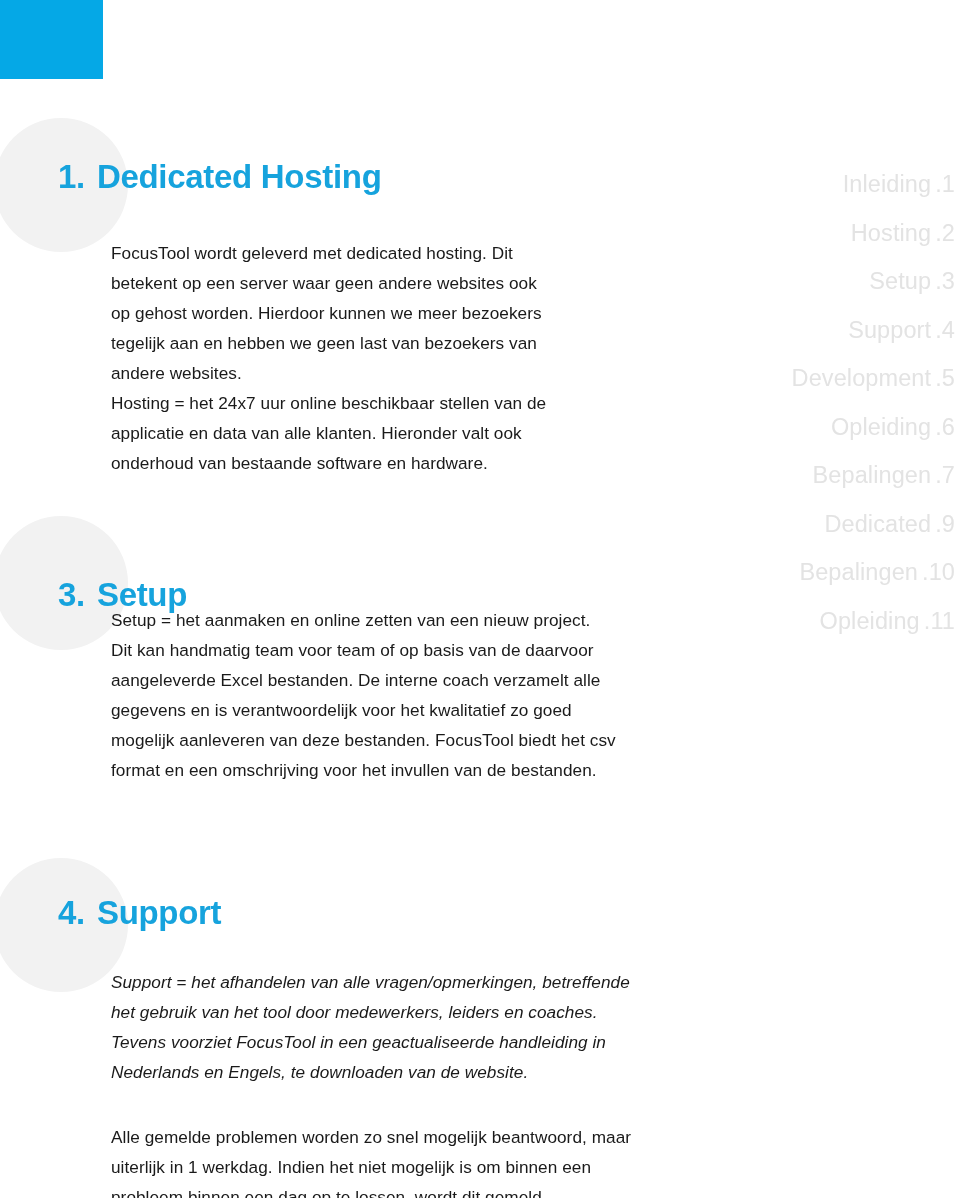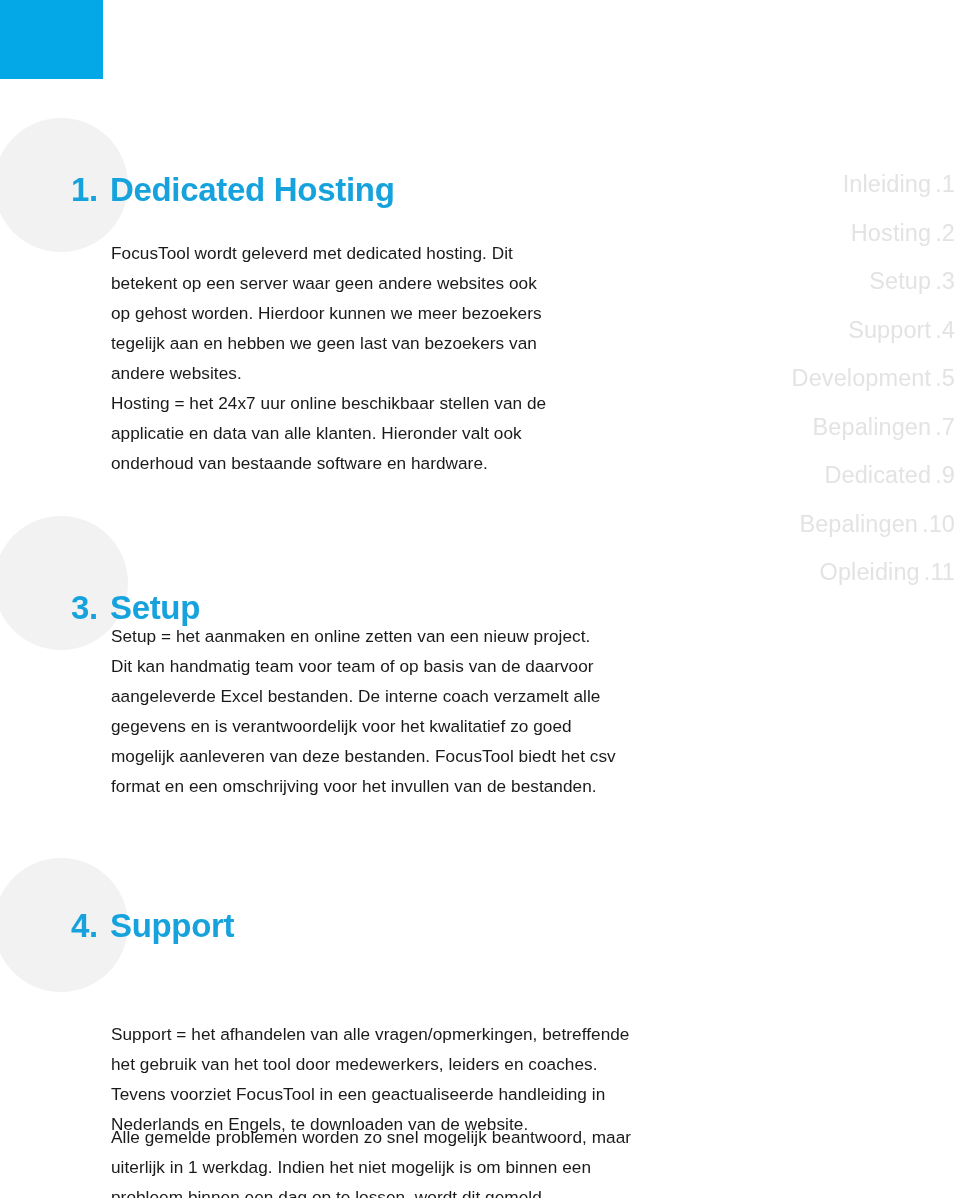--- a/index.html
+++ b/index.html
@@ -43,21 +43,21 @@
     left: 0;
     top: 0;
     width: 760px;
     height: 1198px;
     z-index: 2;
   }
 
   .section-heading {
     position: absolute;
     left: 55px;
-    margin: 16px;
+    margin: 3px;
     color: #16a3dd;
     font-size: 33px;
     font-weight: bold;
     letter-spacing: -0.3px;
     white-space: nowrap;
     line-height: 1.1;
   }
   .section-heading .num {
     margin-right: 12px;
   }
@@ -70,22 +70,22 @@
     left: 100px;
     width: 660px;
     margin: 11px;
     color: #1a1a1a;
     font-size: 17.2px;
     line-height: 30px;
     letter-spacing: 0.05px;
     white-space: pre-line;
   }
   .bt-1 { top: 227px; }
-  .bt-3 { top: 610px; }
-  .bt-4a { top: 1008px; }
+  .bt-3 { top: 594px; }
+  .bt-4a { top: 956px; font-style: italic; }
   .bt-4b { top: 1111px; }
 
   
   .index-nav {
     position: absolute;
     right: 0;
     top: 160px;
     width: 250px;
     padding-right: 5px;
     text-align: right;
@@ -144,17 +144,18 @@
 probleem binnen een dag op te lossen, wordt dit gemeld.</p>
 
 </div>
 
 <nav class="index-nav">
   <a class="index-item"><span>Inleiding</span><span class="idx-num">.1</span></a>
   <a class="index-item"><span>Hosting</span><span class="idx-num">.2</span></a>
   <a class="index-item"><span>Setup</span><span class="idx-num">.3</span></a>
   <a class="index-item"><span>Support</span><span class="idx-num">.4</span></a>
   <a class="index-item"><span>Development</span><span class="idx-num">.5</span></a>
+  <a class="index-item"><span>Opleiding</span><span class="idx-num">.6</span></a>
   <a class="index-item"><span>Bepalingen</span><span class="idx-num">.7</span></a>
   <a class="index-item"><span>Dedicated</span><span class="idx-num">.9</span></a>
   <a class="index-item"><span>Bepalingen</span><span class="idx-num">.10</span></a>
   <a class="index-item"><span>Opleiding</span><span class="idx-num">.11</span></a>
 </nav>
 
 </body></html>

